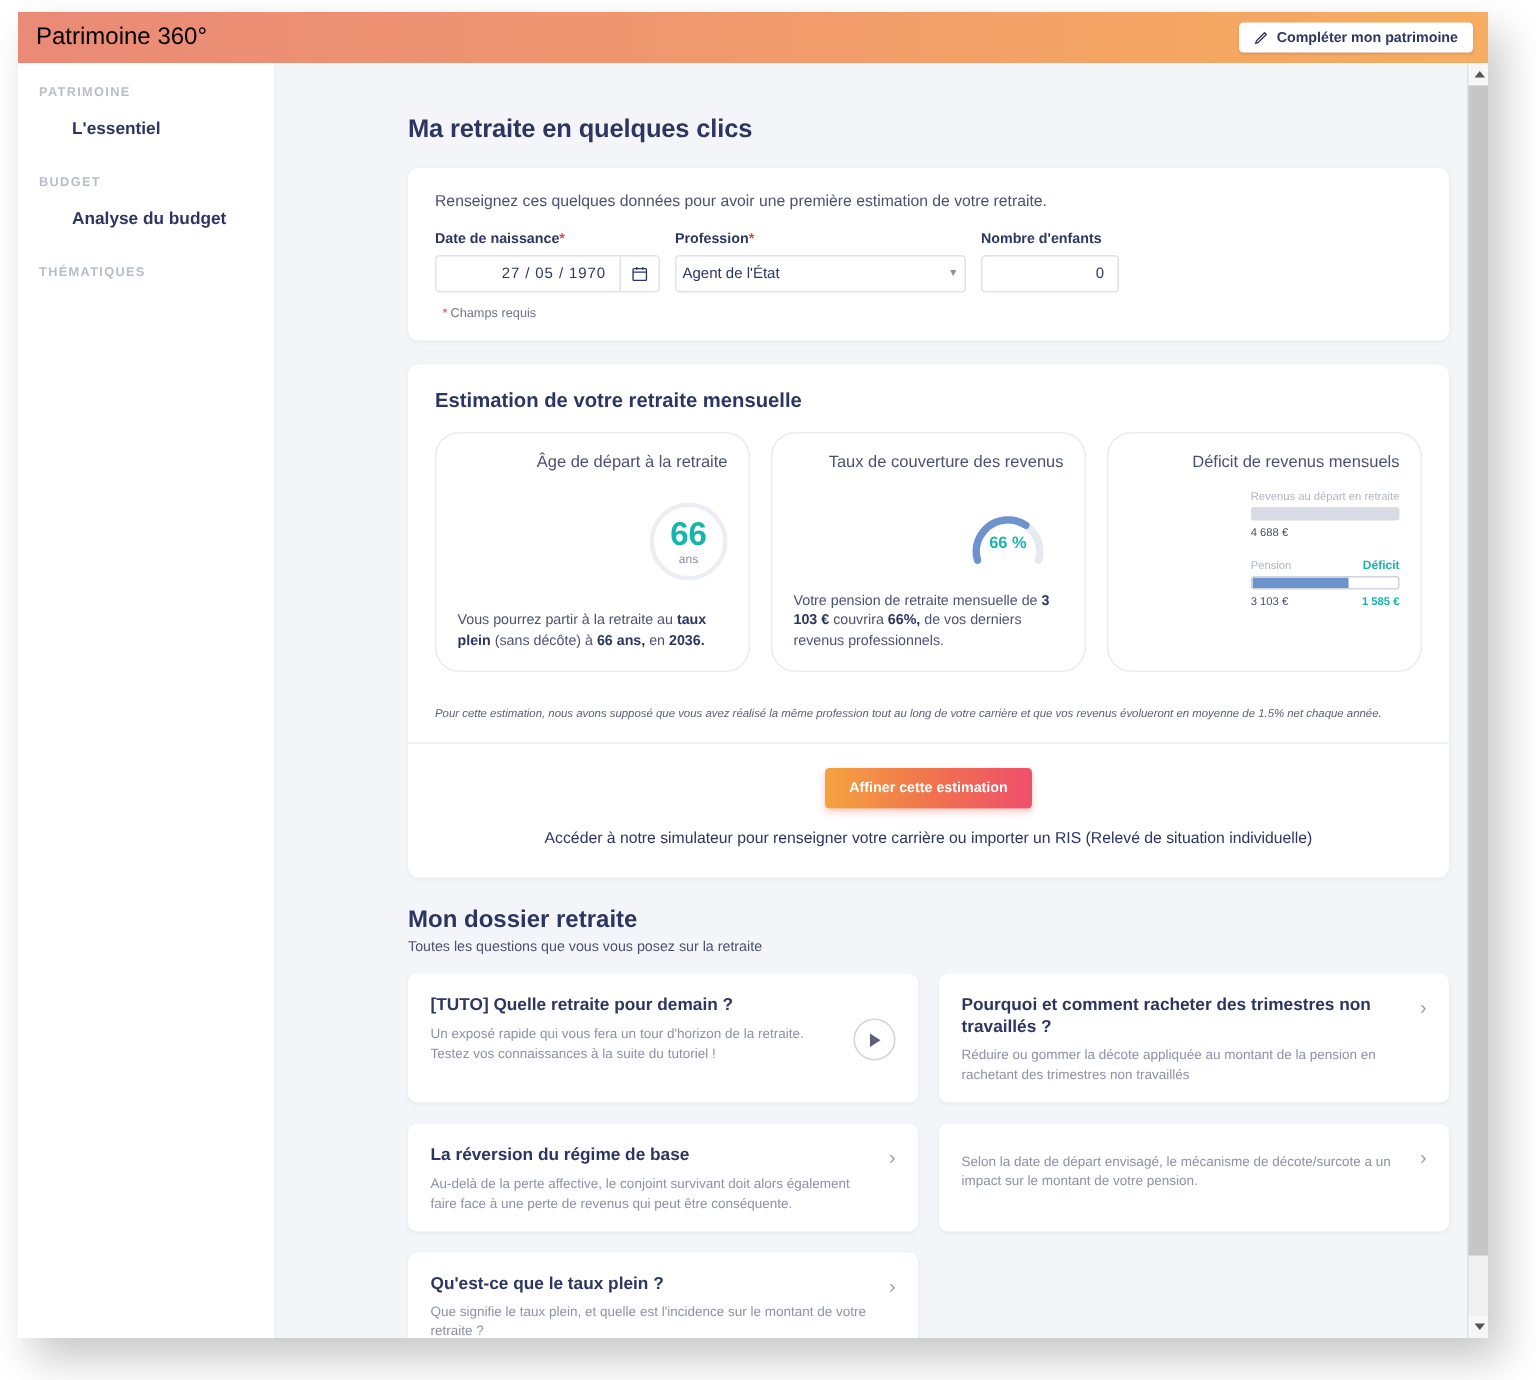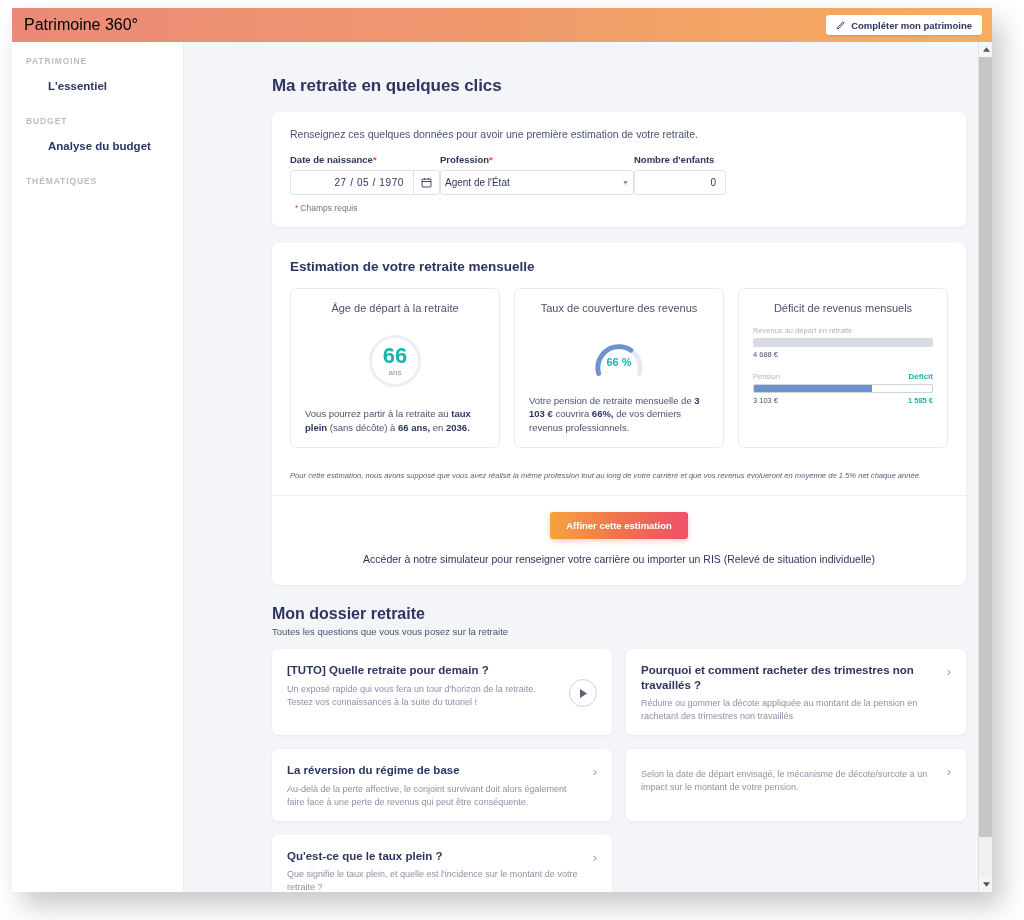--- a/index.html
+++ b/index.html
@@ -103,21 +103,21 @@
 
   .card {
     background: #ffffff;
     border-radius: 7px;
     box-shadow: 0 1px 3px rgba(45,53,97,.07);
   }
 
   
   #form-card { padding: 16px 18px 14px 18px; margin-bottom: 16px; }
   .form-intro { font-size: 10.5px; color: #4a5270; margin-bottom: 14px; }
-  .form-row { display: flex; gap: 0; align-items: flex-end; }
+  .form-row { display: flex; gap: 10px; align-items: flex-end; }
   .field { display: flex; flex-direction: column; }
   .field-label {
     font-size: 9.5px; font-weight: 700; color: #2d3561; margin-bottom: 5px;
   }
   .req { color: #e8443c; }
   .ctrl {
     height: 25px;
     border: 1px solid #dfe2ea;
     border-radius: 3px;
     background: #fff;
@@ -152,25 +152,26 @@
   
   #estim-card { margin-bottom: 20px; }
   #estim-card .inner { padding: 16px 18px 10px 18px; }
   h2.sec-title {
     font-size: 13.5px; color: #2d3561; font-weight: 700; margin-bottom: 14px;
   }
   .metric-row { display: flex; gap: 14px; }
   .metric {
     flex: 1 1 0;
     border: 1px solid #e9ebf1;
-    border-radius: 6px;
+    border-radius: 16px;
     padding: 13px 14px 12px 14px;
     min-height: 160px;
     display: flex;
     flex-direction: column;
+    align-items: flex-end;
   }
   .metric-title {
     font-size: 11px; color: #4a5270; text-align: center; font-weight: 400;
   }
   .metric-viz { flex: 1 1 auto; display: flex; align-items: center; justify-content: center; }
   .metric-foot { font-size: 9.5px; color: #4a5270; line-height: 1.45; }
   .metric-foot b { color: #2d3561; }
   .m1 .metric-foot { text-align: left; }
 
   .age-circle {

